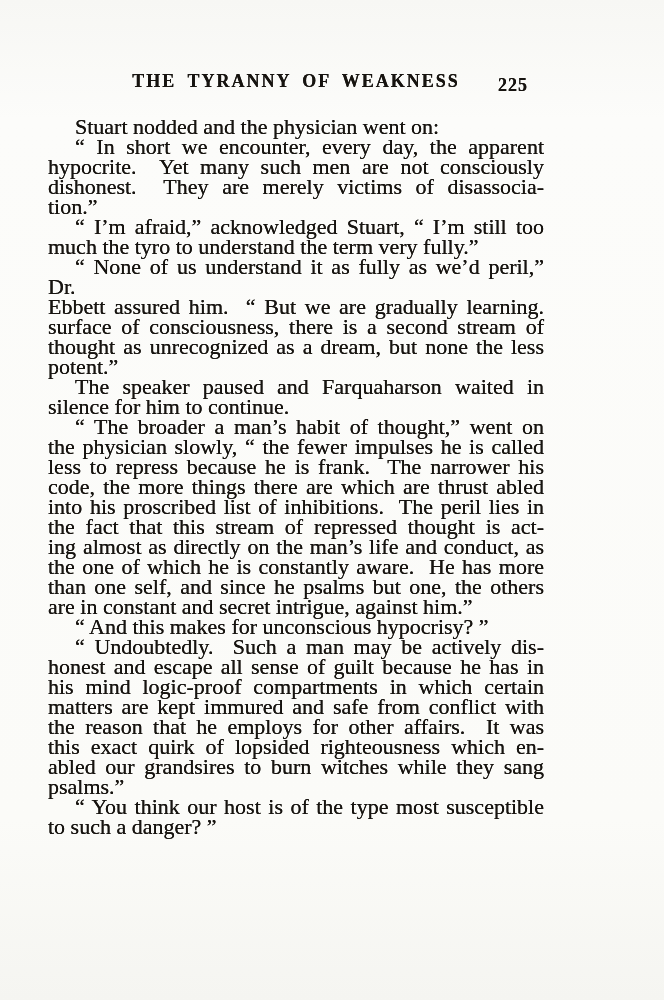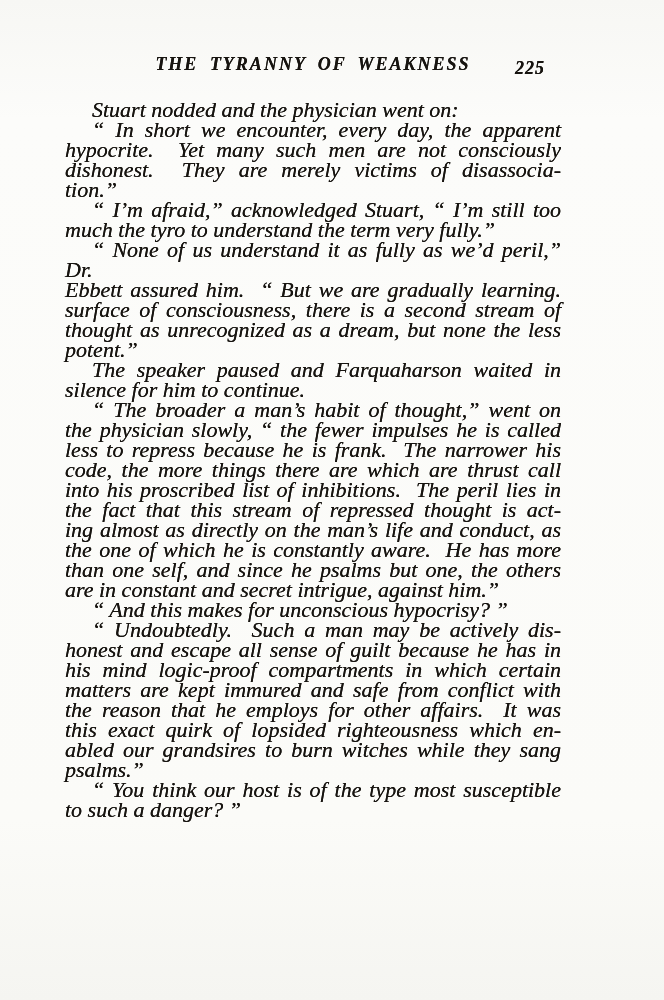--- a/index.html
+++ b/index.html
@@ -10,23 +10,22 @@
     width: 664px;
     height: 1000px;
     overflow: hidden;
     background: linear-gradient(180deg, #f7f7f4 0%, #fcfcfa 12%, #fbfbf8 82%, #f5f5f1 100%);
     font-family: "Liberation Serif", "DejaVu Serif", serif;
     color: #171410;
   }
   .page {
     position: relative;
     width: 496px;
-    margin-left: 65px;
-    padding-top: 54px;
-    font-style: italic;
+    margin-left: 48px;
+    padding-top: 71px;
   }
   .running-header {
     position: relative;
     height: 20px;
     line-height: 20px;
     text-align: center;
   }
   .header-title {
     font-size: 18px;
     font-weight: bold;
@@ -96,21 +95,21 @@
         <div class="line last">potent.”</div>
       </div>
       <div class="paragraph">
         <div class="line first">The speaker paused and Farquaharson waited in</div>
         <div class="line last">silence for him to continue.</div>
       </div>
       <div class="paragraph">
         <div class="line first">“ The broader a man’s habit of thought,” went on</div>
         <div class="line">the physician slowly, “ the fewer impulses he is called</div>
         <div class="line">less to repress because he is frank.  The narrower his</div>
-        <div class="line">code, the more things there are which are thrust call</div>
+        <div class="line">code, the more things there are which are thrust abled</div>
         <div class="line">into his proscribed list of inhibitions.  The peril lies in</div>
         <div class="line">the fact that this stream of repressed thought is act-</div>
         <div class="line">ing almost as directly on the man’s life and conduct, as</div>
         <div class="line">the one of which he is constantly aware.  He has more</div>
         <div class="line">than one self, and since he psalms but one, the others</div>
         <div class="line last">are in constant and secret intrigue, against him.”</div>
       </div>
       <div class="paragraph">
         <div class="line first last">“ And this makes for unconscious hypocrisy? ”</div>
       </div>

